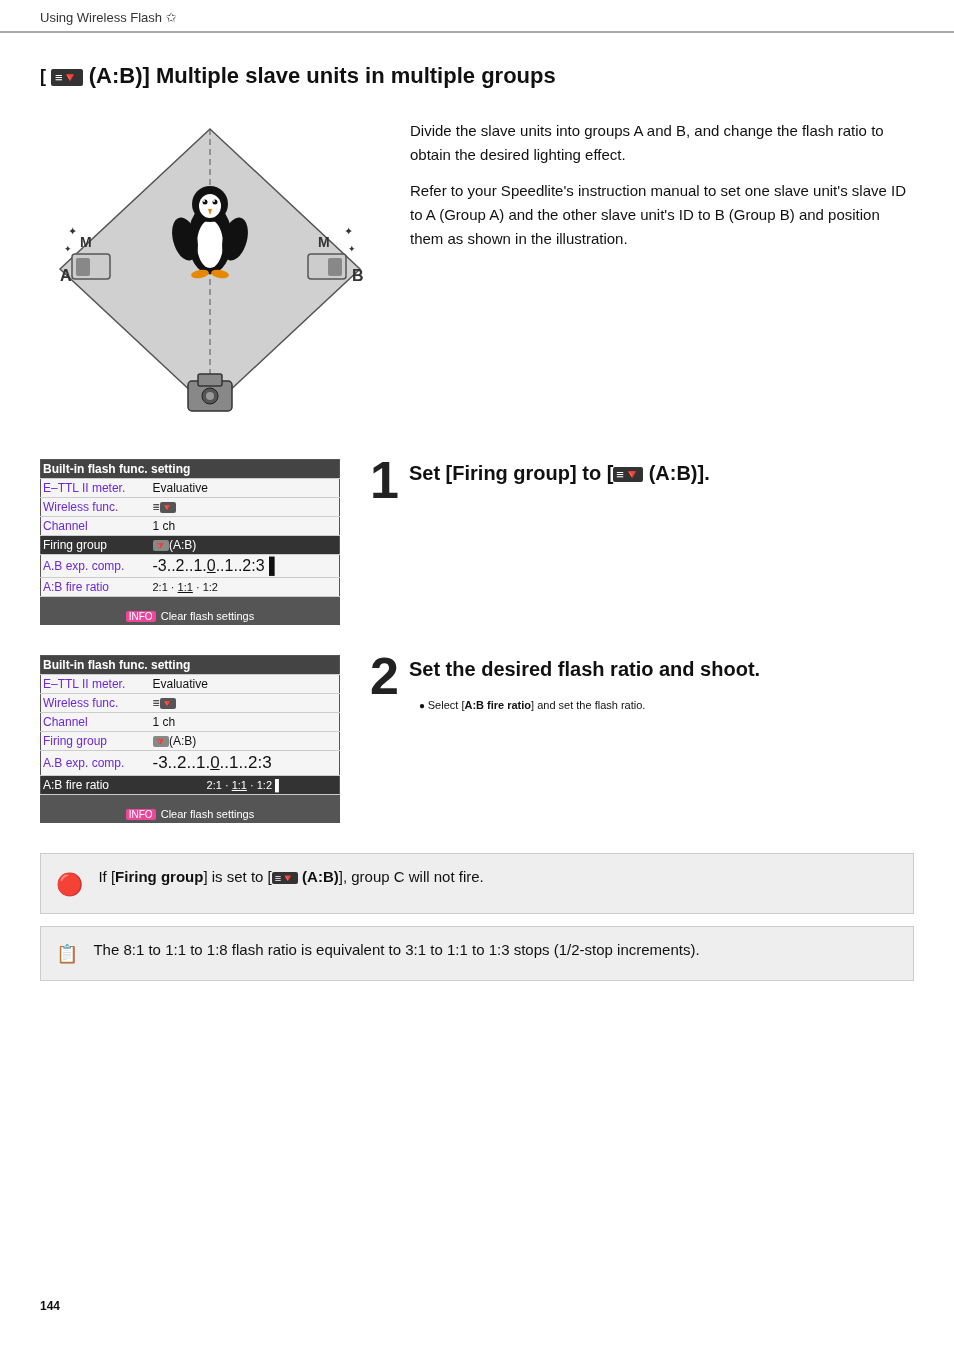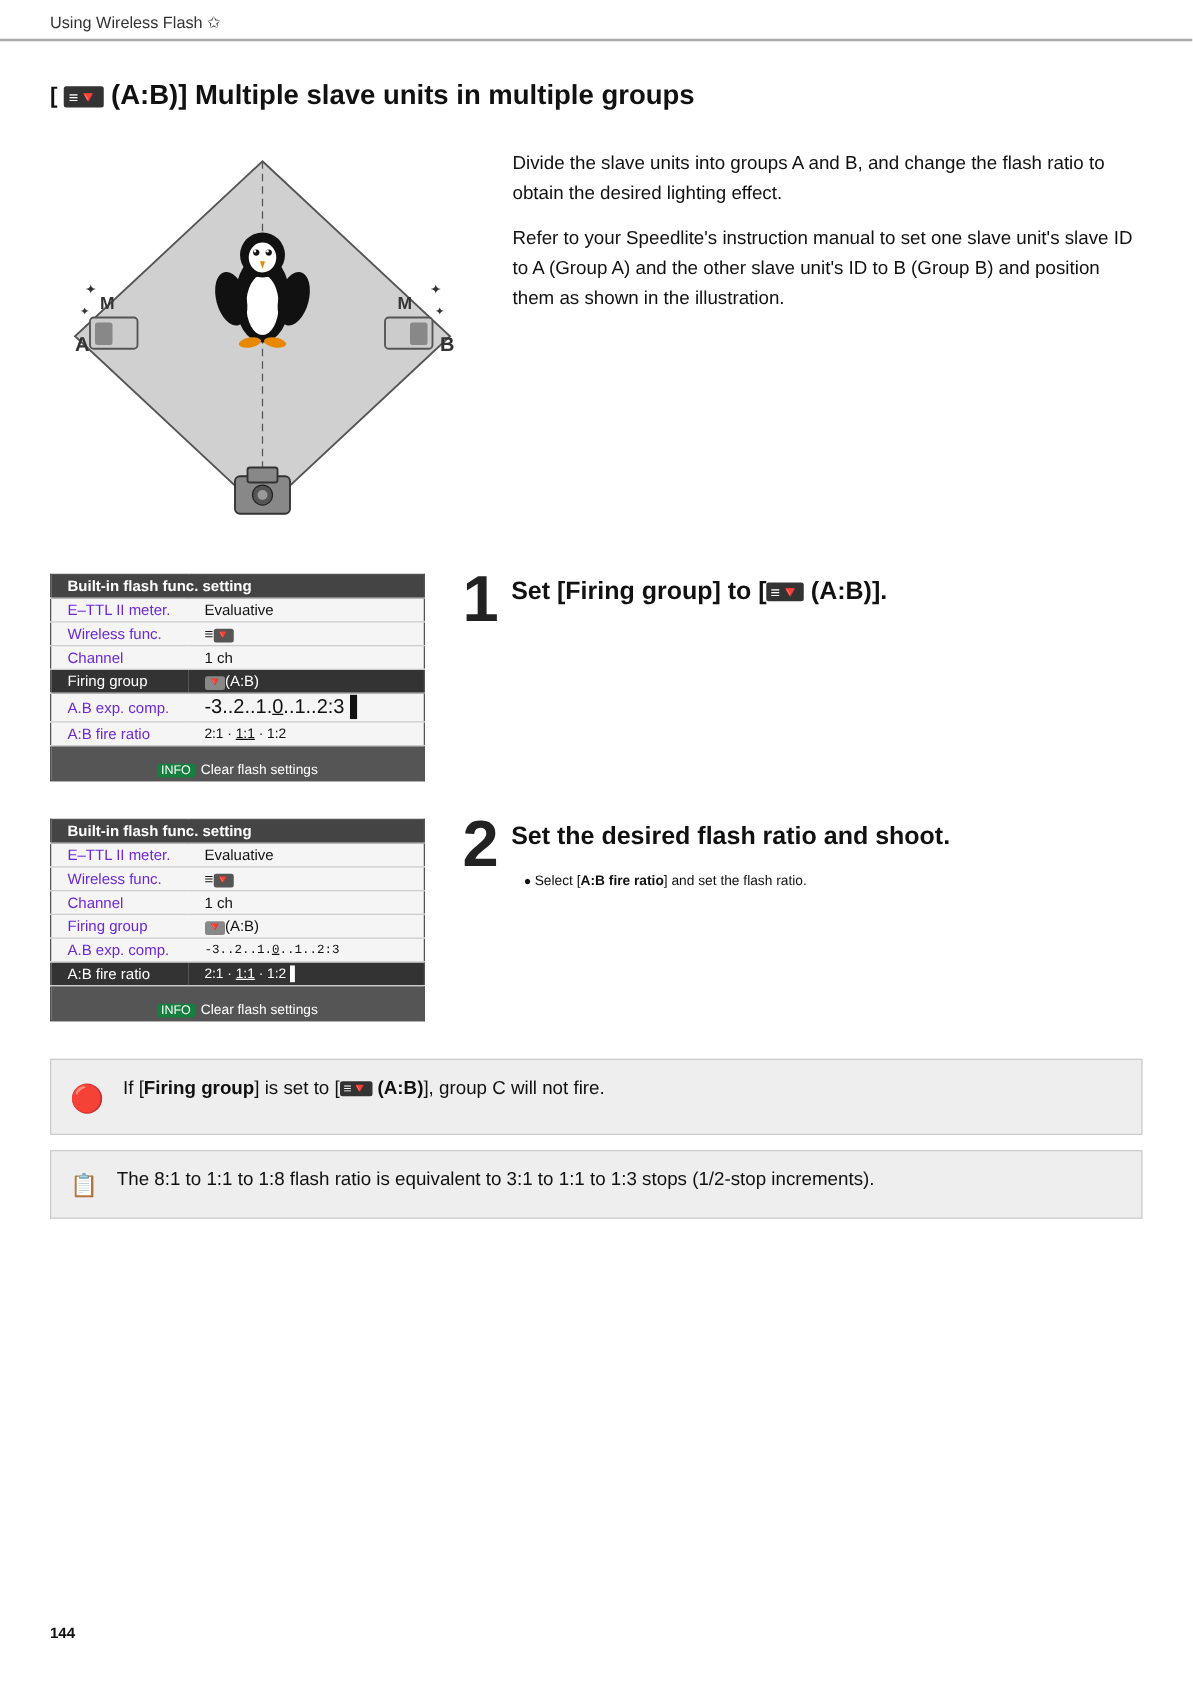--- a/index.html
+++ b/index.html
@@ -125,21 +125,21 @@
 
     .camera-menu-header {
       background: #444;
       color: #fff;
       padding: 3px 6px;
       font-size: 12px;
       font-weight: bold;
     }
 
     .camera-menu td {
-      padding: 2px 13px;
+      padding: 2px 2px;
       border-bottom: 1px solid #ccc;
     }
 
     .camera-menu tr:last-child td {
       border-bottom: none;
     }
 
     .camera-menu .row-label {
       color: #6d28d9;
       width: 110px;
@@ -158,21 +158,21 @@
     .camera-menu .info-bar td {
       background: #555;
       color: #fff;
       text-align: center;
       font-size: 11px;
       padding: 2px 4px;
     }
 
     .info-icon {
       display: inline-block;
-      background: #15803d;
+      background: #ec4899;
       color: #fff;
       font-size: 10px;
       padding: 0 3px;
       border-radius: 2px;
       margin-right: 2px;
       margin-top: 12px;
     }
 
     
     .notes-section {
@@ -356,25 +356,25 @@
           <tr>
             <td class="row-label">Channel</td>
             <td class="row-value">1  ch</td>
           </tr>
           <tr>
             <td class="row-label">Firing group</td>
             <td class="row-value"><span style="background:#888;color:#fff;font-size:10px;padding:0 2px;border-radius:2px;">🔻</span>(A:B)</td>
           </tr>
           <tr>
             <td class="row-label">A.B exp. comp.</td>
-            <td class="row-value" style="font-size:10px;font-family:Liberation Mono, monospace;">-3..2..1.<u>0</u>..1..2:3</td>
+            <td class="row-value" style="font-size:17px;">-3..2..1.<u>0</u>..1..2:3</td>
           </tr>
           <tr class="highlighted-row">
             <td class="row-label">A:B fire ratio</td>
-            <td class="row-value" style="font-size:11px;">2:1 · <u>1:1</u> · 1:2 ▌</td>
+            <td class="row-value" style="font-size:11px;text-align:center;">2:1 · <u>1:1</u> · 1:2 ▌</td>
           </tr>
           <tr class="info-bar">
             <td colspan="2"><span class="info-icon">INFO</span> Clear flash settings</td>
           </tr>
         </tbody>
           </table>
       </div>
       <div class="step-right">
         <div class="step-number">2</div>
         <div class="step-title">Set the desired flash ratio and shoot.</div>

